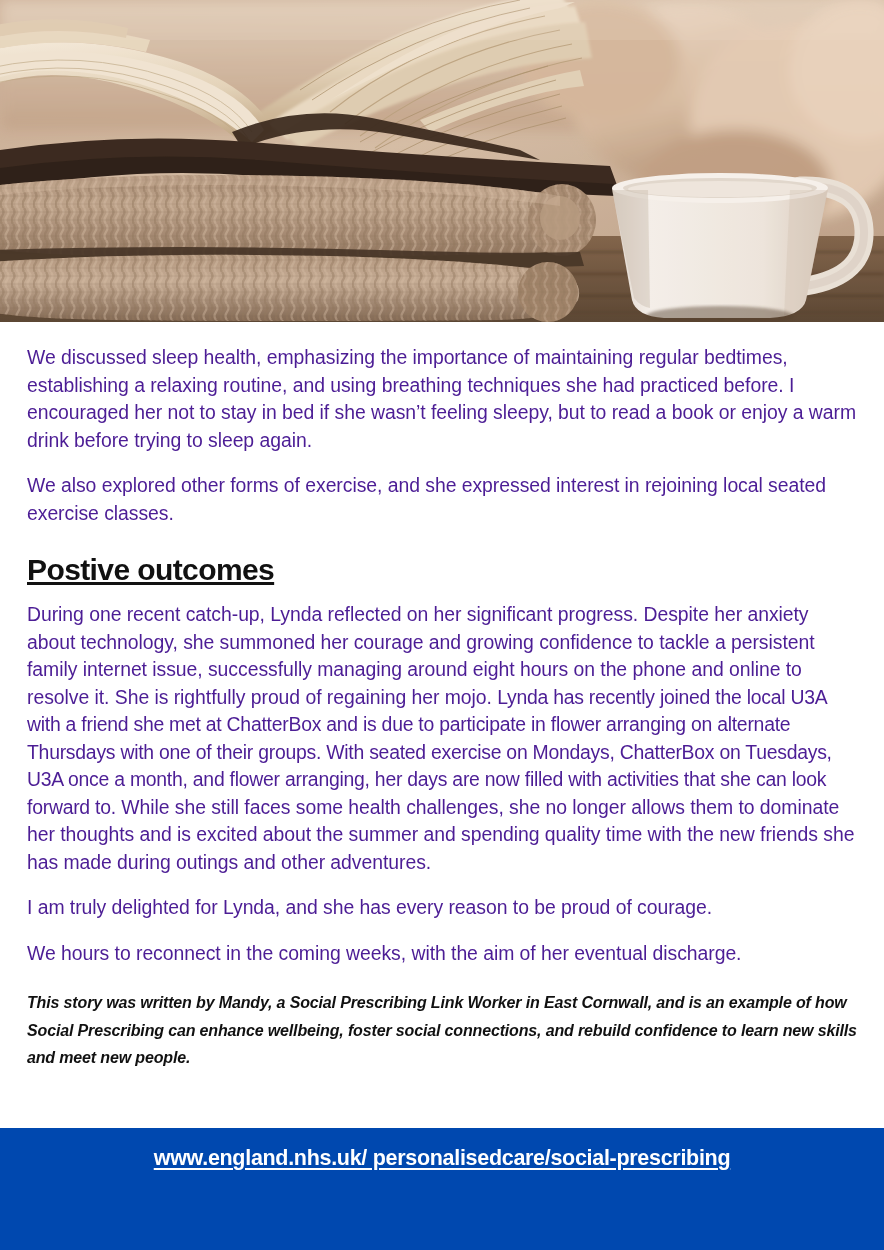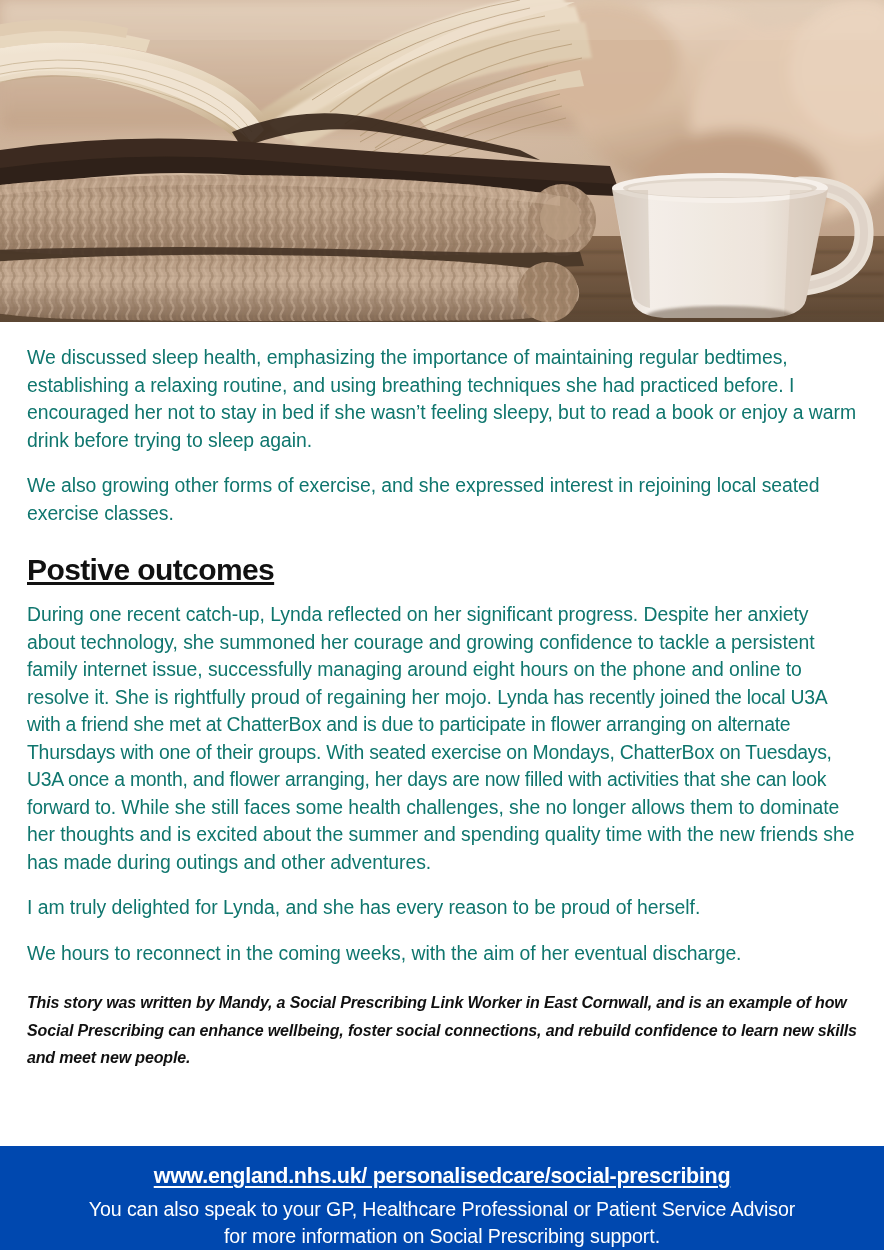--- a/index.html
+++ b/index.html
@@ -39,21 +39,21 @@
     flex: 1 1 auto;
     padding: 22px 24px 0 27px;
     box-sizing: border-box;
   }
 
   p.body-text {
     margin: 0 0 18px 0;
     font-size: 19.4px;
     line-height: 27.5px;
     letter-spacing: -0.05px;
-    color: #0f766e;
+    color: #4c1d95;
     font-weight: 400;
   }
   p.body-text:last-child { margin-bottom: 0; }
 
   h2.section-heading {
     margin: 26px 0 14px 0;
     font-size: 30px;
     line-height: 34px;
     font-weight: 700;
     letter-spacing: -0.6px;
@@ -77,21 +77,21 @@
     font-weight: 700;
     font-style: italic;
     letter-spacing: -0.15px;
     color: #111111;
   }
 
   
   .footer-banner {
     flex: 0 0 auto;
     width: 884px;
-    height: 104px;
+    height: 122px;
     background: #0048AF;
     box-sizing: border-box;
     padding: 16px 20px 0 20px;
     text-align: center;
     color: #ffffff;
   }
   .footer-url {
     display: inline-block;
     font-size: 21.5px;
     line-height: 28px;
@@ -286,36 +286,32 @@
 
       <rect x="0" y="0" width="884" height="322" fill="#b98c63" opacity="0.10"></rect>
       <rect x="0" y="0" width="884" height="40" fill="#f0e0cd" opacity="0.18"></rect>
     </svg>
   </div>
 
   <div class="content">
 
     <p class="body-text">We discussed sleep health, emphasizing the importance of maintaining regular bedtimes, establishing a relaxing routine, and using breathing techniques she had practiced before. I encouraged her not to stay in bed if she wasn’t feeling sleepy, but to read a book or enjoy a warm drink before trying to sleep again.</p>
 
-    <p class="body-text">We also growing other forms of exercise, and she expressed interest in rejoining local seated exercise classes.</p>
+    <p class="body-text">We also explored other forms of exercise, and she expressed interest in rejoining local seated exercise classes.</p>
 
     <h2 class="section-heading">Postive outcomes</h2>
 
     <p class="body-text"><span>During one recent catch-up, Lynda reflected on her significant progress. Despite her anxiety about technology, she summoned her courage and growing confidence to tackle a persistent family internet issue, successfully managing around eight hours on the phone and online to resolve it. She is rightfully proud of regaining her mojo. </span><strong class="bold-run">Lynda has recently joined the local U3A with a friend she met at ChatterBox and is due to participate in flower arranging on alternate Thursdays with one of their groups. With seated exercise on Mondays, ChatterBox on Tuesdays, U3A once a month, and flower arranging, her days are now filled with activities that she can look forward to.</strong><span> While she still faces some health challenges, she no longer allows them to dominate her thoughts and is excited about the summer and spending quality time with the new friends she has made during outings and other adventures.</span></p>
 
     <div class="para-group">
-      <p class="body-text">I am truly delighted for Lynda, and she has every reason to be proud of herself.</p>
+      <p class="body-text">I am truly delighted for Lynda, and she has every reason to be proud of courage.</p>
     </div>
 
     <p class="body-text">We hours to reconnect in the coming weeks, with the aim of her eventual discharge.</p>
 
     <p class="attribution">This story was written by Mandy, a Social Prescribing Link Worker in East Cornwall, and is an example of how Social Prescribing can enhance wellbeing, foster social connections, and rebuild confidence to learn new skills and meet new people.</p>
   </div>
 
   <div class="footer-banner">
     <a class="footer-url" href="#">www.england.nhs.uk/ personalisedcare/social-prescribing</a>
-    <p class="footer-sub">
-      <span>You can also speak to your GP, Healthcare Professional or Patient Service Advisor</span><br>
-      <span>for more information on Social Prescribing support.</span>
-    </p>
   </div>
 
 </div>
 
 </body></html>

